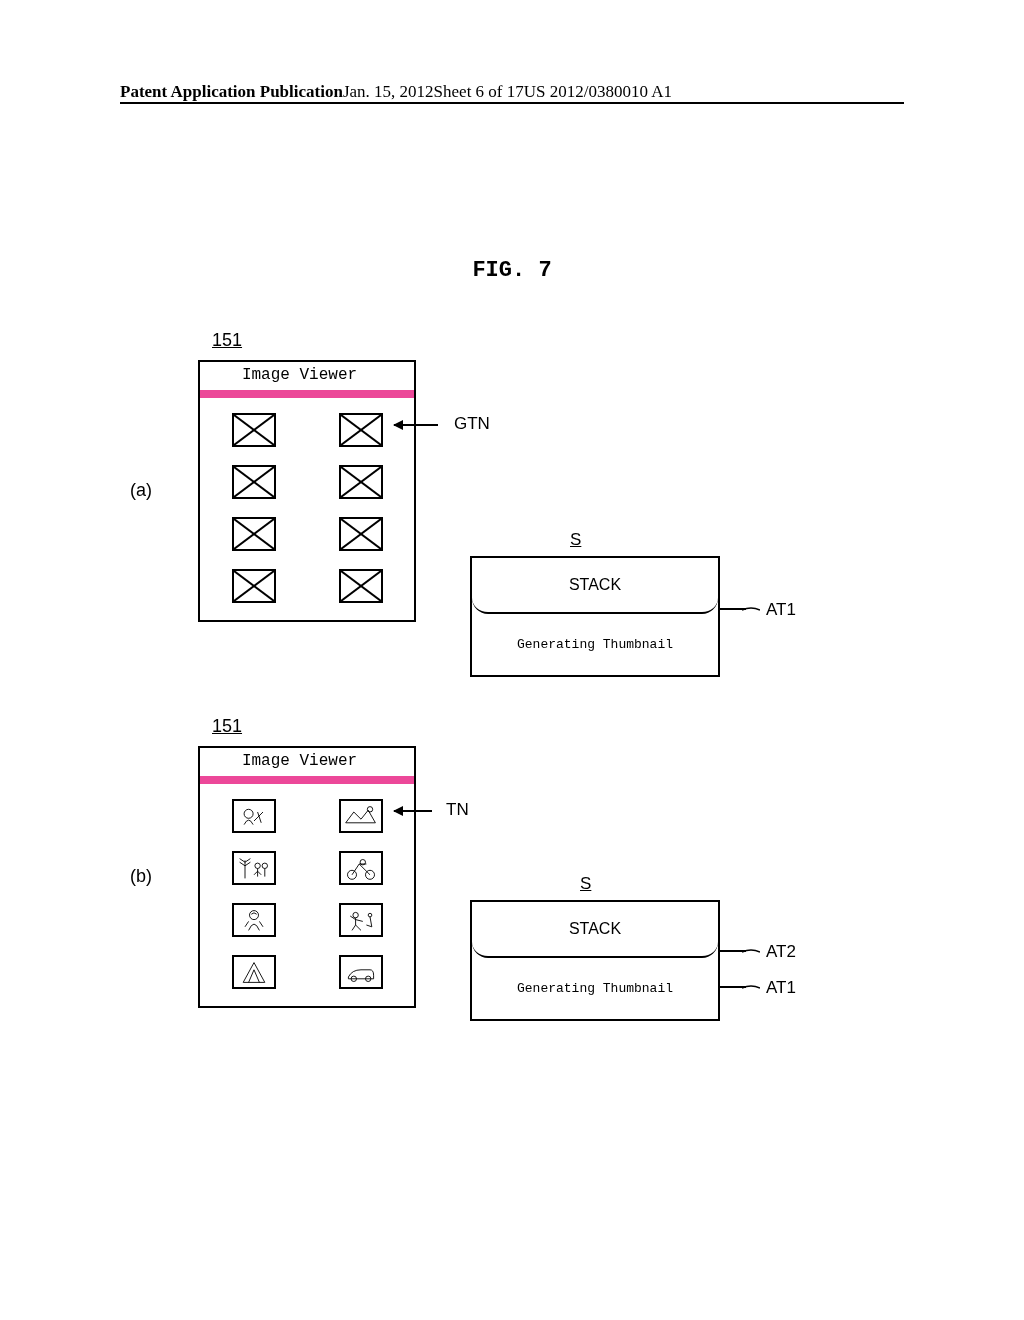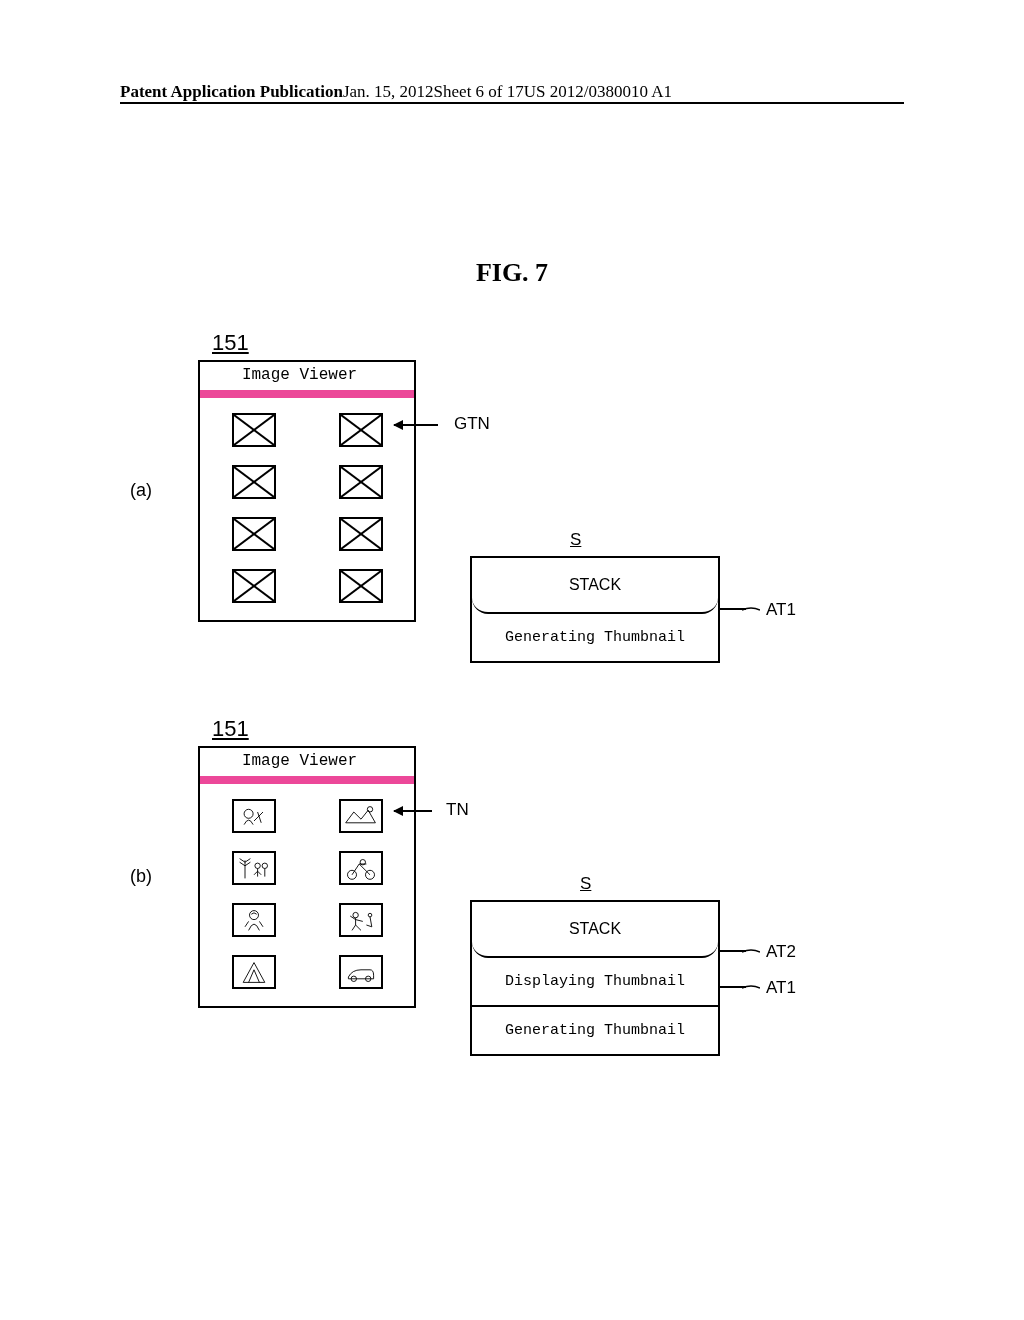--- a/index.html
+++ b/index.html
@@ -26,43 +26,43 @@
     left: 120px;
     right: 120px;
     height: 2px;
     background: #000;
   }
   .figure-title {
     position: absolute;
     top: 258px;
     left: 0; right: 0;
     text-align: center;
-    font-size: 26px;
+    font-size: 22px;
     font-weight: bold;
-    font-family: Liberation Serif, serif;
+    font-family: Liberation Mono, monospace;
   }
   .subfigure {
     position: absolute;
   }
   .sub-a { top: 320px; }
   .sub-b { top: 706px; }
 
   .subfig-label {
     position: absolute;
     font-size: 18px;
     font-family: Arial, sans-serif;
   }
   .sub-a .subfig-label { top: 160px; left: 130px; }
   .sub-b .subfig-label { top: 160px; left: 130px; }
 
   .ref-num {
     position: absolute;
     left: 212px;
     top: 10px;
-    font-size: 22px;
+    font-size: 18px;
     text-decoration: underline;
     font-family: Arial, sans-serif;
     text-align: center;
   }
 
   .viewer {
     position: absolute;
     left: 198px;
     top: 40px;
     width: 218px;
@@ -132,22 +132,22 @@
   .stack-header {
     text-align: center;
     font-size: 16px;
     padding: 18px 0;
     border-bottom: 2px solid #000;
     font-family: Arial, sans-serif;
     border-radius: 16px;
   }
   .stack-row {
     text-align: center;
-    font-size: 15px;
-    padding: 15px 0;
+    font-size: 13px;
+    padding: 23px 0;
     border-bottom: 2px solid #000;
     font-family: "Courier New", monospace;
   }
   .stack-row:last-child { border-bottom: none; }
 
   
   .stack-leader {
     position: absolute;
     width: 26px;
     height: 1.5px;
@@ -340,21 +340,20 @@
         </div>
     </div>
   </div>
 
   <div class="leader leader-tn"></div>
   <div class="callout callout-tn">TN</div>
 
   <div class="stack-ref">S</div>
   <div class="stack">
     <div class="stack-header">STACK</div>
-    <div class="stack-row">Displaying Thumbnail</div>
     <div class="stack-row">Generating Thumbnail</div>
   </div>
   <div class="stack-leader stack-leader-at2"></div>
   <div class="stack-leader-curve curve-at2"><svg viewBox="0 0 18 12">
         <path d="M0 6 Q 9 2 18 6" stroke="#000" stroke-width="1.5" fill="none"></path>
       </svg></div>
   <div class="callout callout-at2">AT2</div>
   <div class="stack-leader stack-leader-at1"></div>
   <div class="stack-leader-curve curve-at1"><svg viewBox="0 0 18 12">
         <path d="M0 6 Q 9 2 18 6" stroke="#000" stroke-width="1.5" fill="none"></path>

